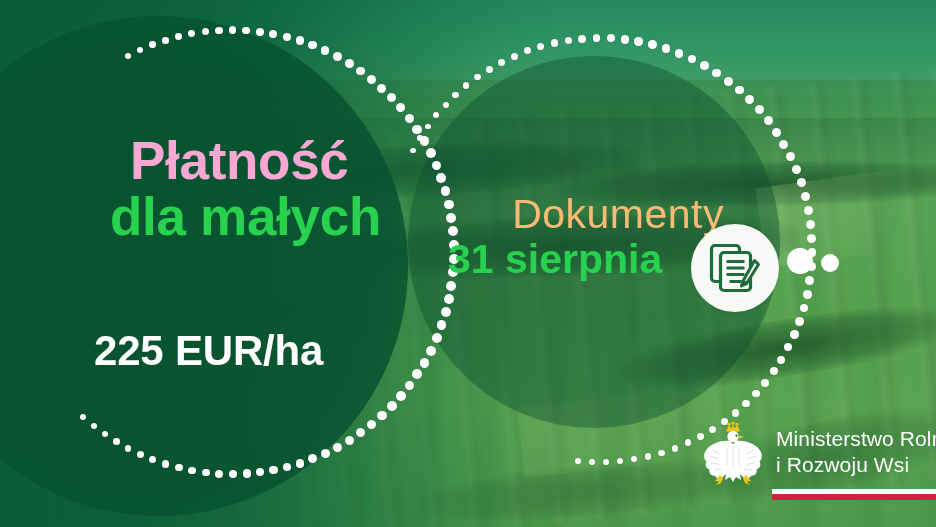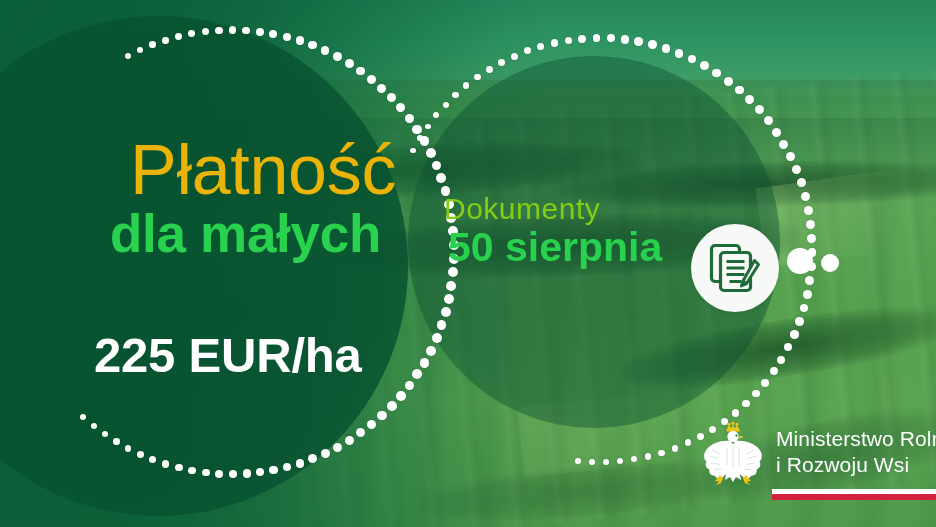--- a/index.html
+++ b/index.html
@@ -131,42 +131,43 @@
   
   .headline {
     position: absolute;
     left: 92px; top: 134px;
     width: 340px;
     line-height: 1.03;
     letter-spacing: -.3px;
   }
   .headline .l1 {
     display: block;
-    font-size: 70px; font-weight: 400; color: #eab308;
+    font-size: 53px; font-weight: 700; color: #f9a8d4;
     padding-left: 38px;
   }
   .headline .l2, .headline .l3 {
     display: block;
     font-size: 53px; font-weight: 700; color: #28d24e;
   }
   .headline .l2 { padding-left: 18px; margin-top: 1px; }
   .headline .l3 { padding-left: 2px; margin-top: 1px; }
   .amount {
     position: absolute;
     left: 94px; top: 327px;
-    font-size: 49px; font-weight: 700; color: #ffffff;
+    font-size: 42px; font-weight: 700; color: #ffffff;
     letter-spacing: -.2px;
   }
 
   .deadline { position: absolute; left: 444px; top: 192px; width: 280px; }
   .deadline .d1 {
     display: block;
-    font-size: 30px; font-weight: 300; color: #84cc16;
+    font-size: 41px; font-weight: 300; color: #fdba74;
     letter-spacing: .5px;
     line-height: 1.1;
+    text-align: right;
   }
   .deadline .d2, .deadline .d3 {
     display: block;
     font-size: 41px; font-weight: 700; color: #28d24e;
     line-height: 1.12;
   }
   .deadline .d2 { padding-left: 28px; margin-top: 2px; }
   .deadline .d3 { padding-left: 4px; }
 
   
@@ -389,21 +390,21 @@
 
   <div class="headline">
     <span class="l1">Płatność</span>
     <span class="l2">dla małych</span>
   </div>
 
   <div class="amount">225 EUR/ha</div>
 
   <div class="deadline">
     <span class="d1">Dokumenty</span>
-    <span class="d3">50 sierpnia</span>
+    <span class="d3">31 sierpnia</span>
   </div>
 
   <div class="icon-badge">
     <span>
       <svg width="60" height="60" viewBox="0 0 60 60" fill="none">
         <rect x="6.5" y="7.5" width="28" height="36" rx="3.5" stroke="#1c6b39" stroke-width="3.2" fill="#f7f9f6"></rect>
         <rect x="15.5" y="14.5" width="30" height="38" rx="3.5" stroke="#1c6b39" stroke-width="3.2" fill="#f7f9f6"></rect>
         <line x1="21.5" y1="23.5" x2="39.5" y2="23.5" stroke="#1c6b39" stroke-width="3"></line>
         <line x1="21.5" y1="30" x2="39.5" y2="30" stroke="#1c6b39" stroke-width="3"></line>
         <line x1="21.5" y1="36.5" x2="39.5" y2="36.5" stroke="#1c6b39" stroke-width="3"></line>

